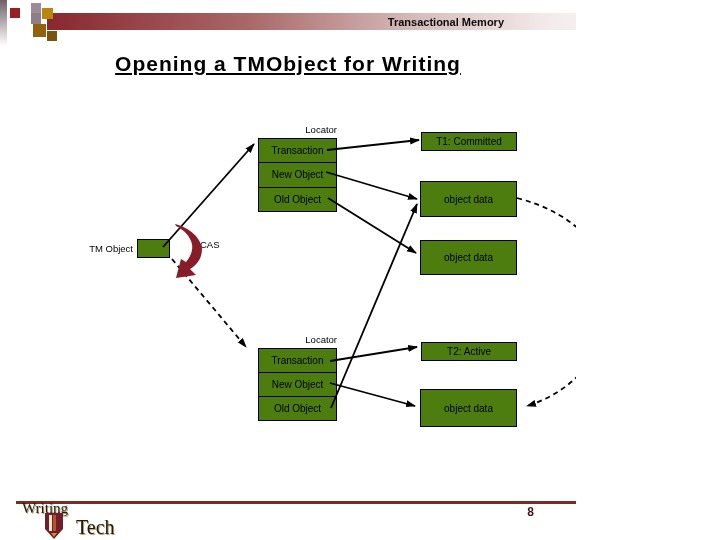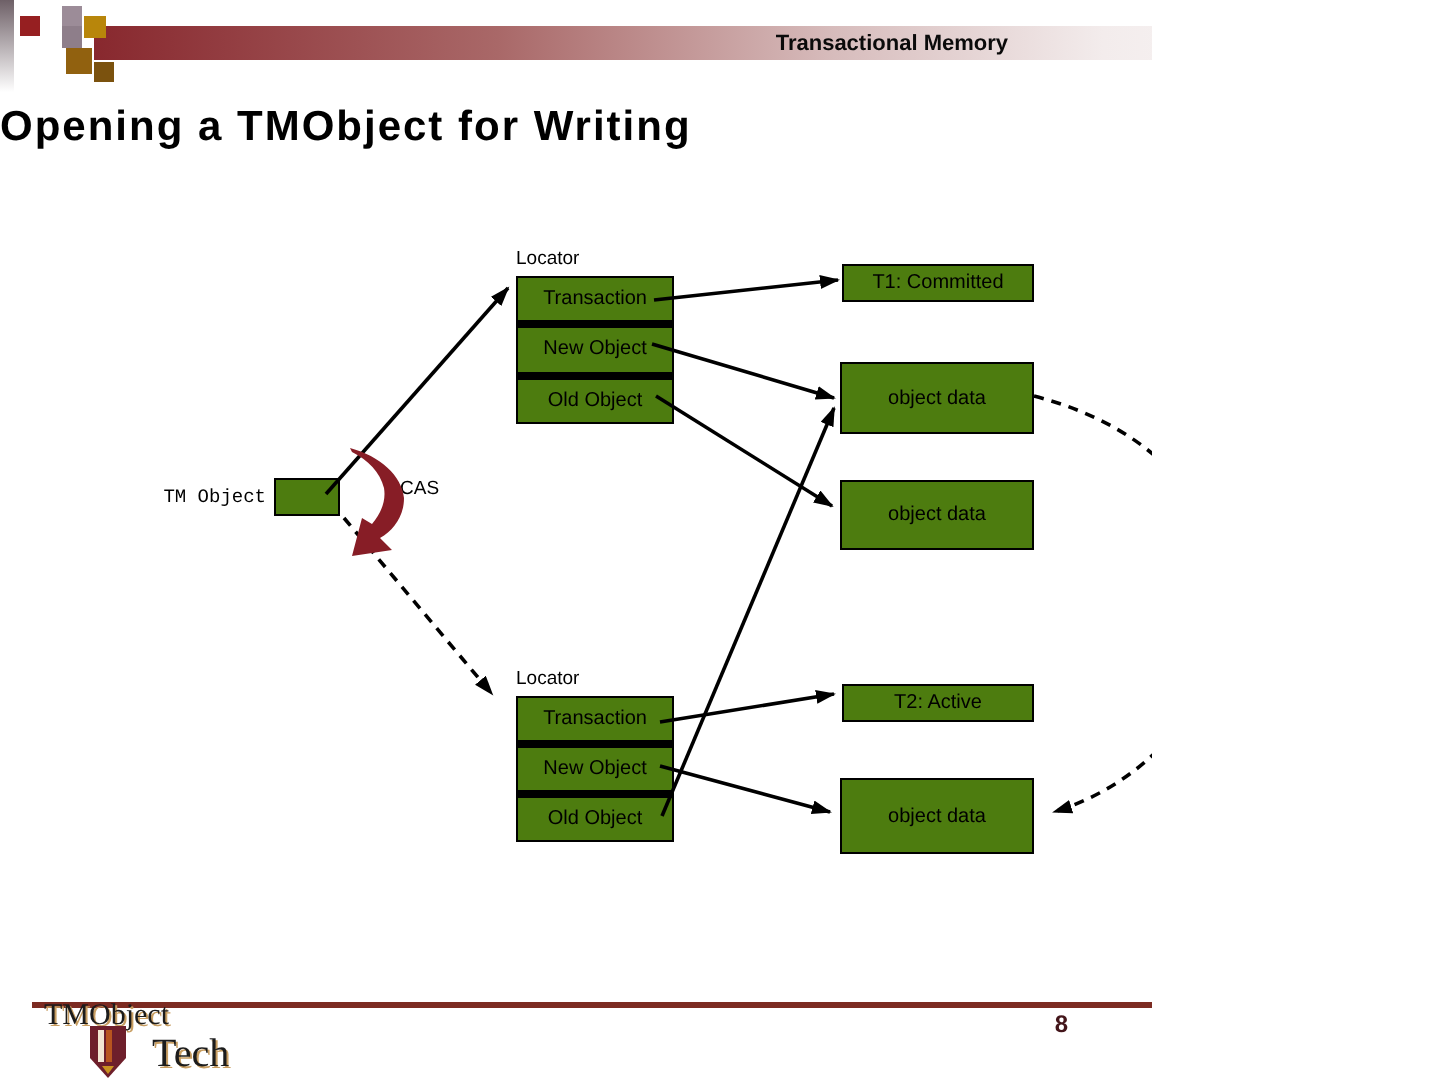--- a/index.html
+++ b/index.html
@@ -14,28 +14,28 @@
        background:linear-gradient(to right,#88282e 0%,#a96868 30%,#d7bcbc 55%,#f3ecec 75%,#fefefe 100%);}
   .sq{position:absolute;}
   .sq-red{left:10px;top:8px;width:10px;height:10px;background:#961f21;}
   .sq-gray1{left:31px;top:3px;width:10px;height:10px;background:#9c8c98;}
   .sq-gold{left:42px;top:8px;width:11px;height:11px;background:#b8860b;}
   .sq-gray2{left:31px;top:13px;width:10px;height:11px;background:#8e7e8a;}
   .sq-olive{left:33px;top:24px;width:13px;height:13px;background:#91610f;}
   .sq-brown{left:47px;top:31px;width:10px;height:10px;background:#7b520e;}
   .header-label{position:absolute;top:16px;right:72px;font-size:11px;font-weight:bold;color:#0a0a0a;}
   
-  .title{position:absolute;left:0;right:0;top:52px;
-         font-size:21px;font-weight:bold;letter-spacing:1px;color:#000;}
+  .title{position:absolute;left:0;right:0;top:52px;text-align:center;
+         font-size:21px;font-weight:bold;letter-spacing:1px;color:#000;text-decoration:underline;}
   
   .box{position:absolute;border:1px solid #000;background:#4d7c0f;box-sizing:border-box;}
-  .caption{position:absolute;font-size:9.5px;text-align:left;color:#000;}
+  .caption{position:absolute;font-size:9.5px;text-align:right;color:#000;}
   .loc{display:flex;flex-direction:column;}
   .loc-row{flex:1;display:flex;align-items:center;justify-content:center;
-           font-size:10px;border-bottom:4px solid #000000;}
+           font-size:10px;border-bottom:1px solid #000000;}
   .loc-row:last-child{border-bottom:none;}
   .cell{display:flex;align-items:center;justify-content:center;font-size:10px;}
   .small-label{position:absolute;font-size:9.5px;color:#000;}
   
   .footer-line{position:absolute;left:16px;top:501px;width:687px;height:3px;background:#7c2b22;}
   .footer-course{position:absolute;left:0;right:0;top:506px;text-align:center;
                  font-size:11px;font-weight:bold;color:#5c191c;}
   .page-number{position:absolute;right:42px;top:505px;font-size:12px;font-weight:bold;color:#43151a;}
   .logo-virginia{position:absolute;left:22px;top:500px;font-family:"Liberation Serif","DejaVu Serif",serif;
                  font-size:15px;color:#1c1c1c;text-shadow:1px 1px 0 #c89e62;}
@@ -69,21 +69,21 @@
     <div class="loc-row">Old Object</div>
   </div>
 
   <div class="caption" style="left:258px;top:334px;width:79px;">Locator</div>
   <div class="box loc" style="left:258px;top:348px;width:79px;height:73px;">
     <div class="loc-row">Transaction</div>
     <div class="loc-row">New Object</div>
     <div class="loc-row">Old Object</div>
   </div>
 
-  <div class="small-label" style="left:78px;top:243px;width:55px;text-align:right;font-family:Liberation Mono, monospace;">TM Object</div>
+  <div class="small-label" style="left:78px;top:243px;width:55px;text-align:right;">TM Object</div>
   <div class="box" style="left:137px;top:239px;width:33px;height:19px;"></div>
   <div class="small-label" style="left:200px;top:239px;">CAS</div>
 
   <div class="box cell" style="left:421px;top:132px;width:96px;height:19px;">T1: Committed</div>
   <div class="box cell" style="left:420px;top:181px;width:97px;height:36px;">object data</div>
   <div class="box cell" style="left:420px;top:240px;width:97px;height:35px;">object data</div>
   <div class="box cell" style="left:421px;top:342px;width:96px;height:19px;">T2: Active</div>
   <div class="box cell" style="left:420px;top:389px;width:97px;height:38px;">object data</div>
 
   <div class="small-label" style="left:612px;top:272px;text-align:center;">Copy</div>
@@ -104,21 +104,21 @@
     <line x1="330" y1="383" x2="415" y2="406" stroke="#000" stroke-width="1.8" marker-end="url(#ah)"></line>
 
     <line x1="172" y1="259" x2="246" y2="347" stroke="#000" stroke-width="1.8" stroke-dasharray="5,4" marker-end="url(#ah)"></line>
     <path d="M517,198 C575,213 611,250 611,300 C611,350 575,391 527,406" fill="none" stroke="#000" stroke-width="1.8" stroke-dasharray="5,4" marker-end="url(#ah)"></path>
 
     <path d="M175,224 C190,228 201,238 202,249 C202,258 197,265 190,269 L196,275 L176,278 L181,259 L186,262 C191,256 193,250 192,244 C190,236 184,230 176,226 Z" fill="#871d26"></path>
   </svg>
 
   <div class="footer-line"></div>
   <div class="page-number">8</div>
-  <div class="logo-virginia">TMObject</div>
+  <div class="logo-virginia">Writing</div>
   <svg class="logo-shield" width="18" height="26" viewBox="0 0 18 26">
     <polygon points="0,0 18,0 18,16 9,26 0,16" fill="#6e1f2b"></polygon>
     <rect x="4" y="2" width="3" height="16" fill="#f3e6d2"></rect>
     <rect x="8" y="2" width="3" height="16" fill="#b8551f"></rect>
     <polygon points="6,20 12,20 9,24" fill="#c9921f"></polygon>
   </svg>
   <div class="logo-tech">Tech</div>
 
 </div>
 

